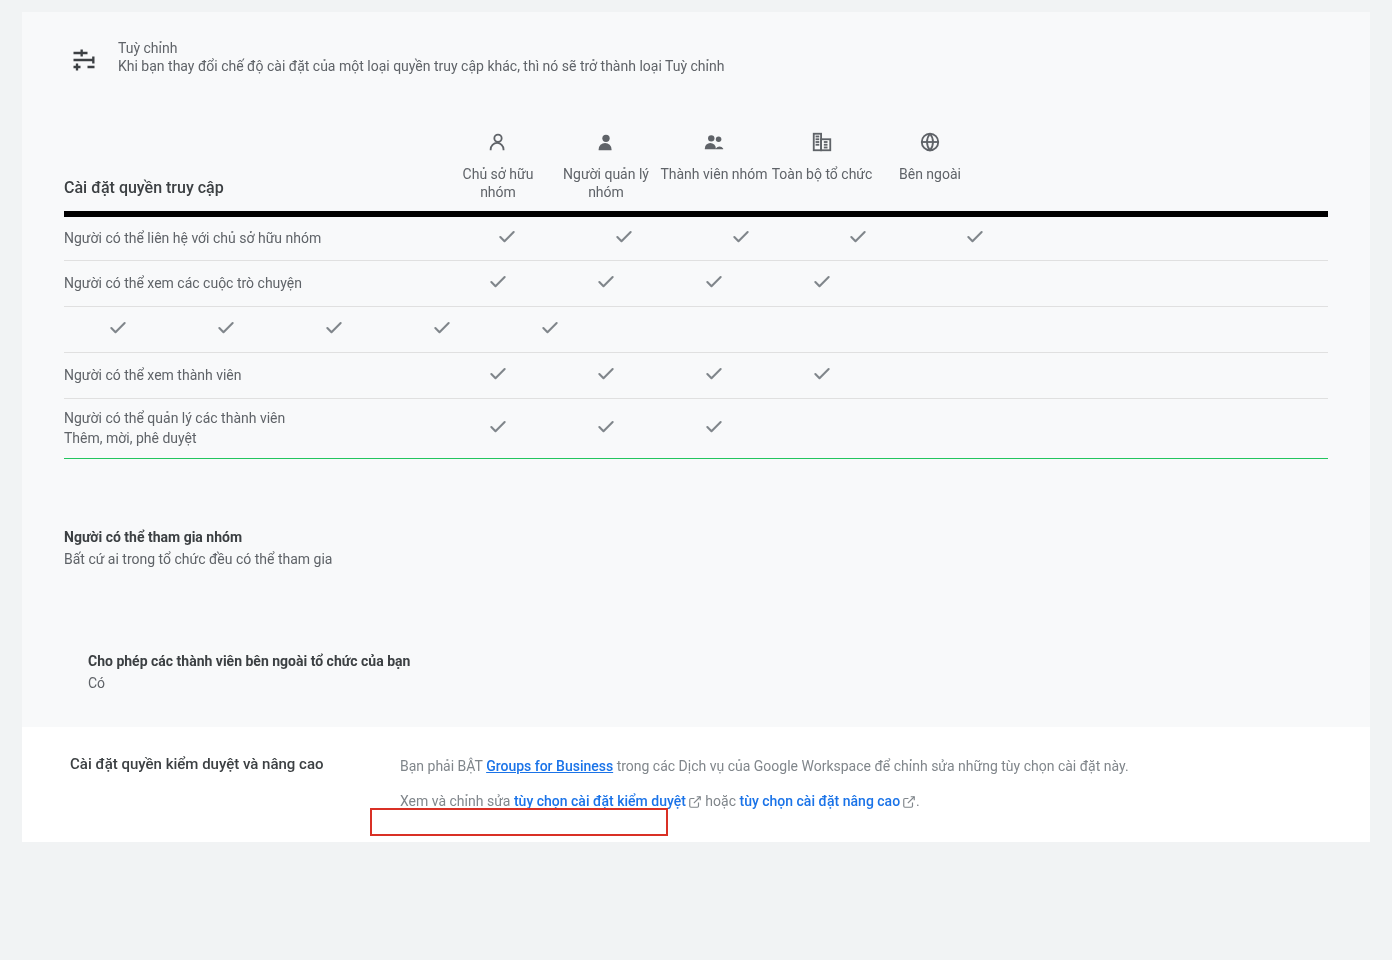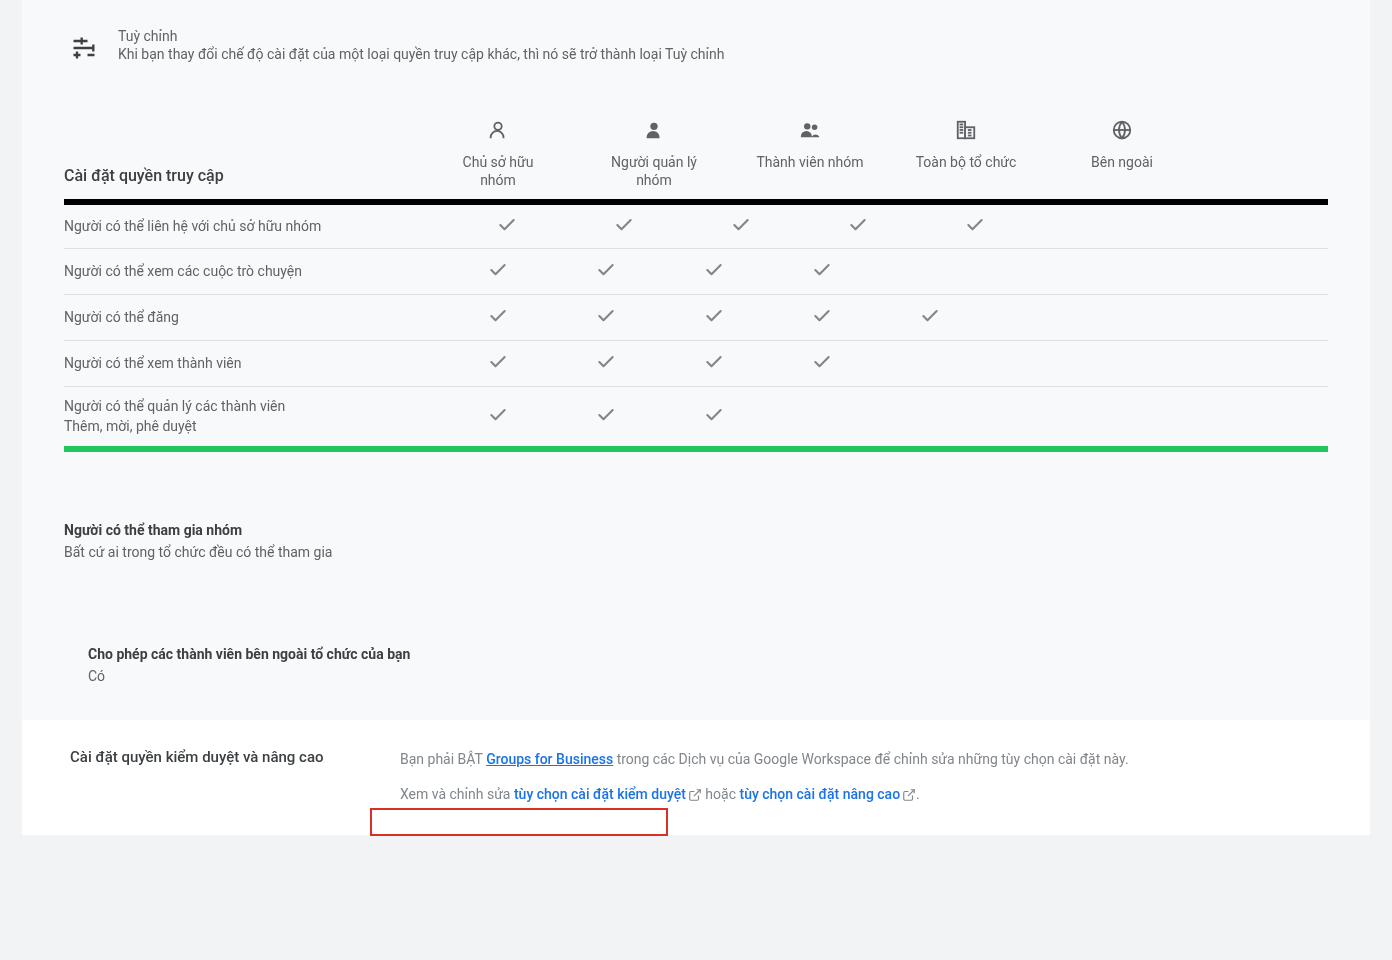--- a/index.html
+++ b/index.html
@@ -11,21 +11,21 @@
     font-size: 14px;
   }
   .page {
     width: 1392px;
     height: 960px;
     position: relative;
   }
   .card {
     position: absolute;
     left: 22px;
-    top: 0;
+    top: 12px;
     right: 22px;
     background: #fff;
   }
   .gray-section {
     background: #f8f9fa;
     padding: 28px 42px 36px 42px;
   }
   .custom-row {
     display: flex;
     align-items: flex-start;
@@ -90,21 +90,21 @@
     color: #5f6368;
     font-size: 14px;
     line-height: 1.4;
   }
   .matrix-row .cell {
     width: 108px;
     text-align: center;
     color: #80868b;
   }
   .matrix-row .cell svg { width: 20px; height: 20px; }
-  .matrix-row:last-child { border-bottom: 6px solid #22c55e; }
+  .matrix-row:last-child { border-bottom: 1px solid #22c55e; }
 
   .simple-section {
     margin-top: 70px;
   }
   .simple-section .s-title {
     color: #3c4043;
     font-size: 14px;
     font-weight: 700;
   }
   .simple-section .s-value {
@@ -177,21 +177,21 @@
         </div>
         <div class="custom-text">
           <div class="title">Tuỳ chỉnh</div>
           <div class="subtitle">Khi bạn thay đổi chế độ cài đặt của một loại quyền truy cập khác, thì nó sẽ trở thành loại Tuỳ chỉnh</div>
         </div>
       </div>
 
       <div class="matrix">
         <div class="matrix-header">
           <div class="matrix-label-col">Cài đặt quyền truy cập</div>
-          <div id="roles-container" style="display:flex;gap:48px;">
+          <div id="roles-container" style="display:flex;">
               <div class="role-col">
                 <div class="role-icon">
                   <svg viewBox="0 0 24 24" fill="none" stroke="currentColor" stroke-width="2">
                     <circle cx="12" cy="8" r="4"></circle>
                     <path d="M4 21v-1a7 7 0 0 1 14 0v1"></path>
                   </svg>
                 </div>
                 <div class="role-label">Chủ sở hữu nhóm</div>
               </div>
               <div class="role-col">
@@ -271,21 +271,20 @@
                   </svg></span></div>
               <div class="cell"><span><svg viewBox="0 0 24 24" fill="none" stroke="currentColor" stroke-width="2.5" stroke-linecap="round" stroke-linejoin="round">
                     <polyline points="20 6 9 17 4 12"></polyline>
                   </svg></span></div>
               <div class="cell"><span><svg viewBox="0 0 24 24" fill="none" stroke="currentColor" stroke-width="2.5" stroke-linecap="round" stroke-linejoin="round">
                     <polyline points="20 6 9 17 4 12"></polyline>
                   </svg></span></div>
               <div class="cell"></div>
             </div>
             <div class="matrix-row">
-              <div class="row-label">Người có thể đăng</div>
               <div class="cell"><span><svg viewBox="0 0 24 24" fill="none" stroke="currentColor" stroke-width="2.5" stroke-linecap="round" stroke-linejoin="round">
                     <polyline points="20 6 9 17 4 12"></polyline>
                   </svg></span></div>
               <div class="cell"><span><svg viewBox="0 0 24 24" fill="none" stroke="currentColor" stroke-width="2.5" stroke-linecap="round" stroke-linejoin="round">
                     <polyline points="20 6 9 17 4 12"></polyline>
                   </svg></span></div>
               <div class="cell"><span><svg viewBox="0 0 24 24" fill="none" stroke="currentColor" stroke-width="2.5" stroke-linecap="round" stroke-linejoin="round">
                     <polyline points="20 6 9 17 4 12"></polyline>
                   </svg></span></div>
               <div class="cell"><span><svg viewBox="0 0 24 24" fill="none" stroke="currentColor" stroke-width="2.5" stroke-linecap="round" stroke-linejoin="round">

